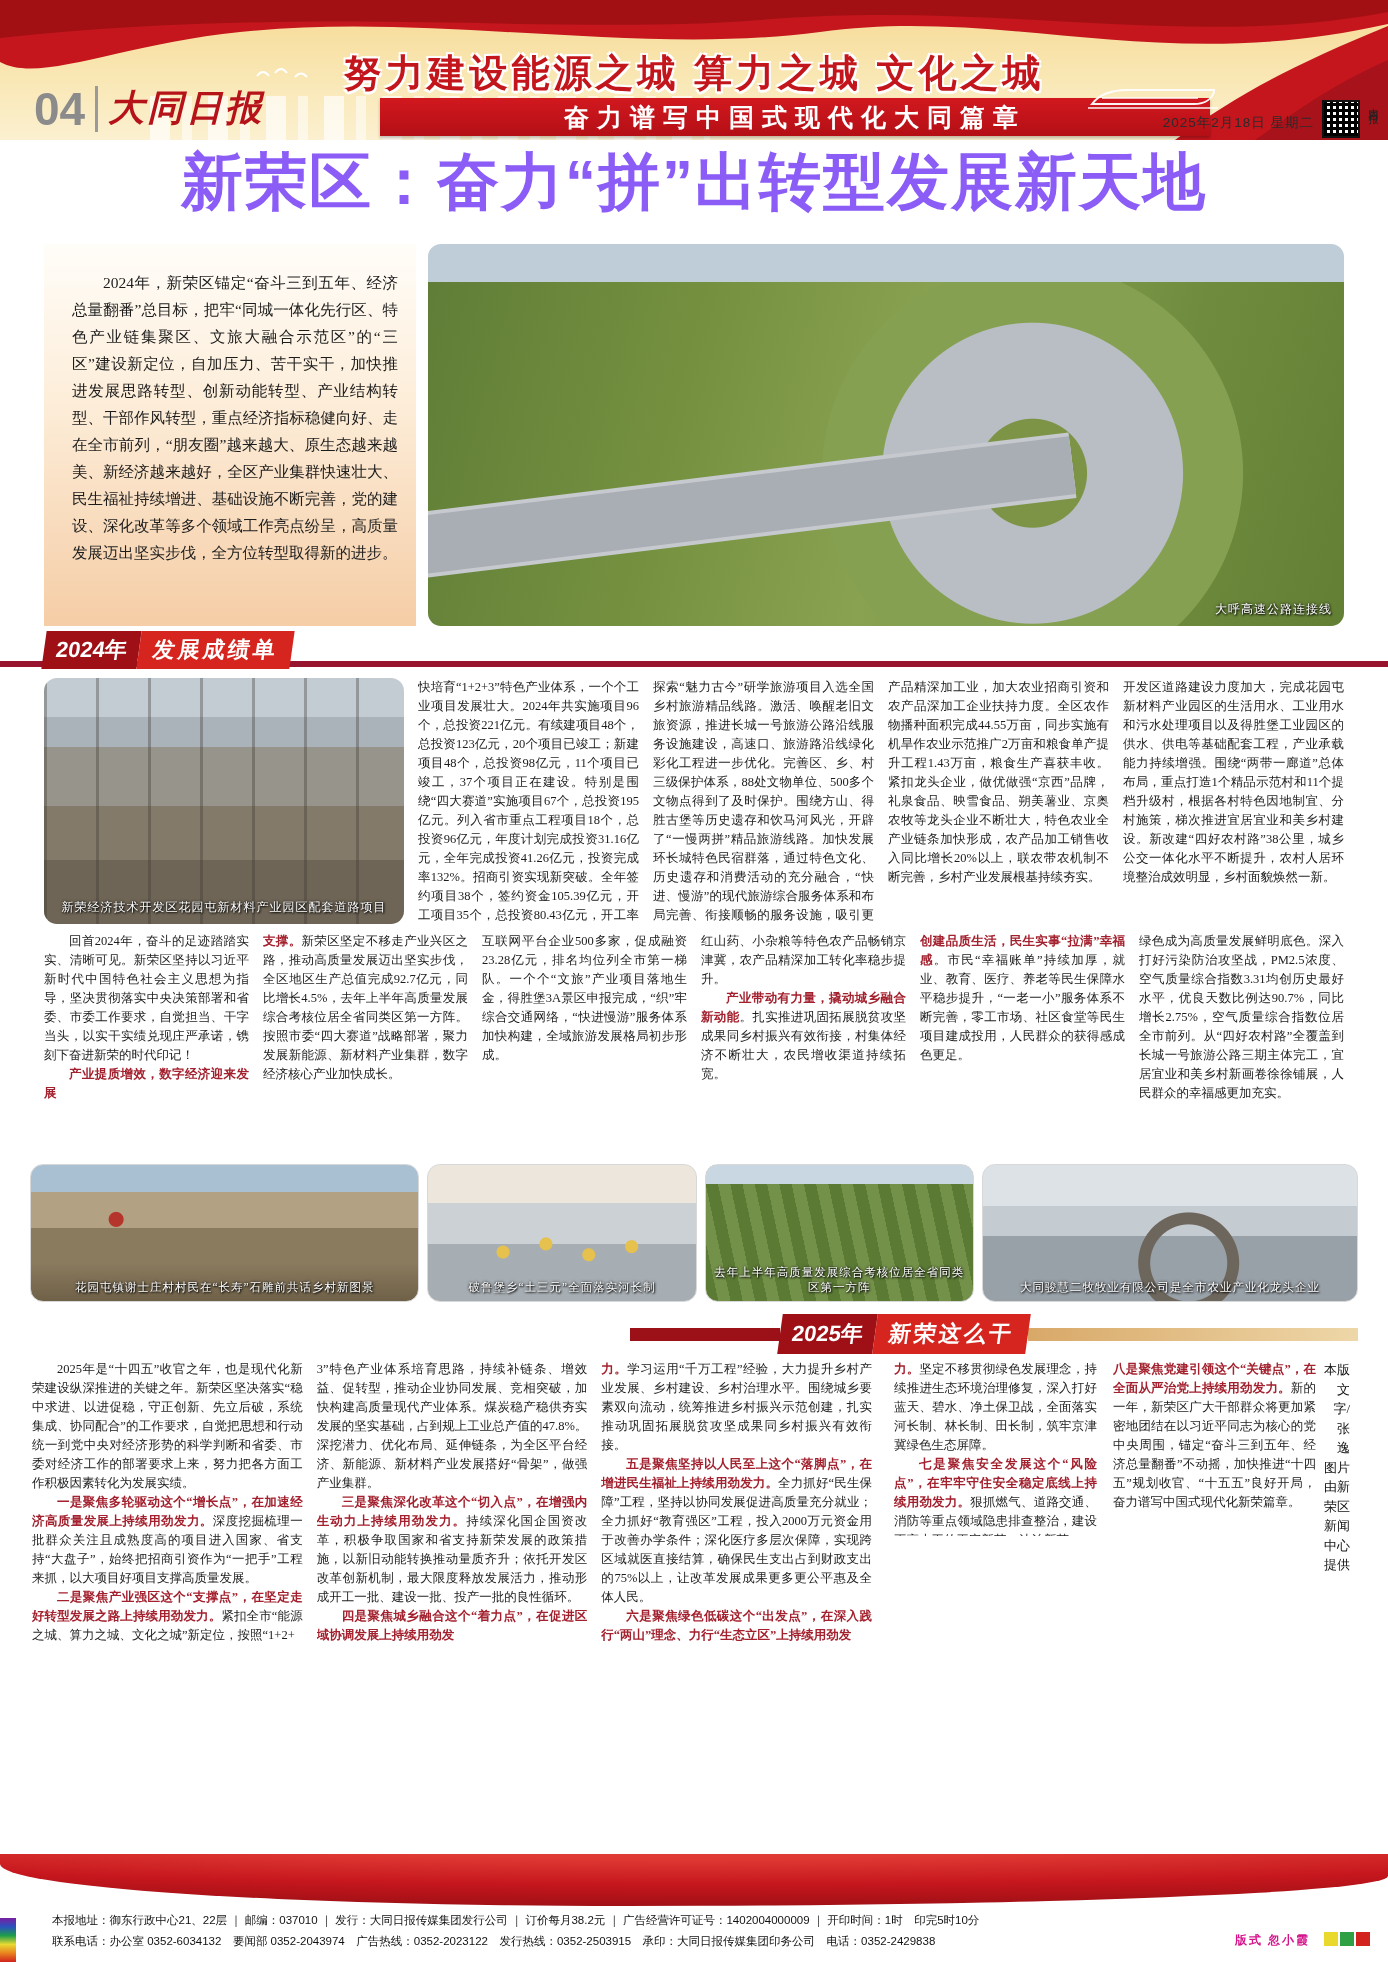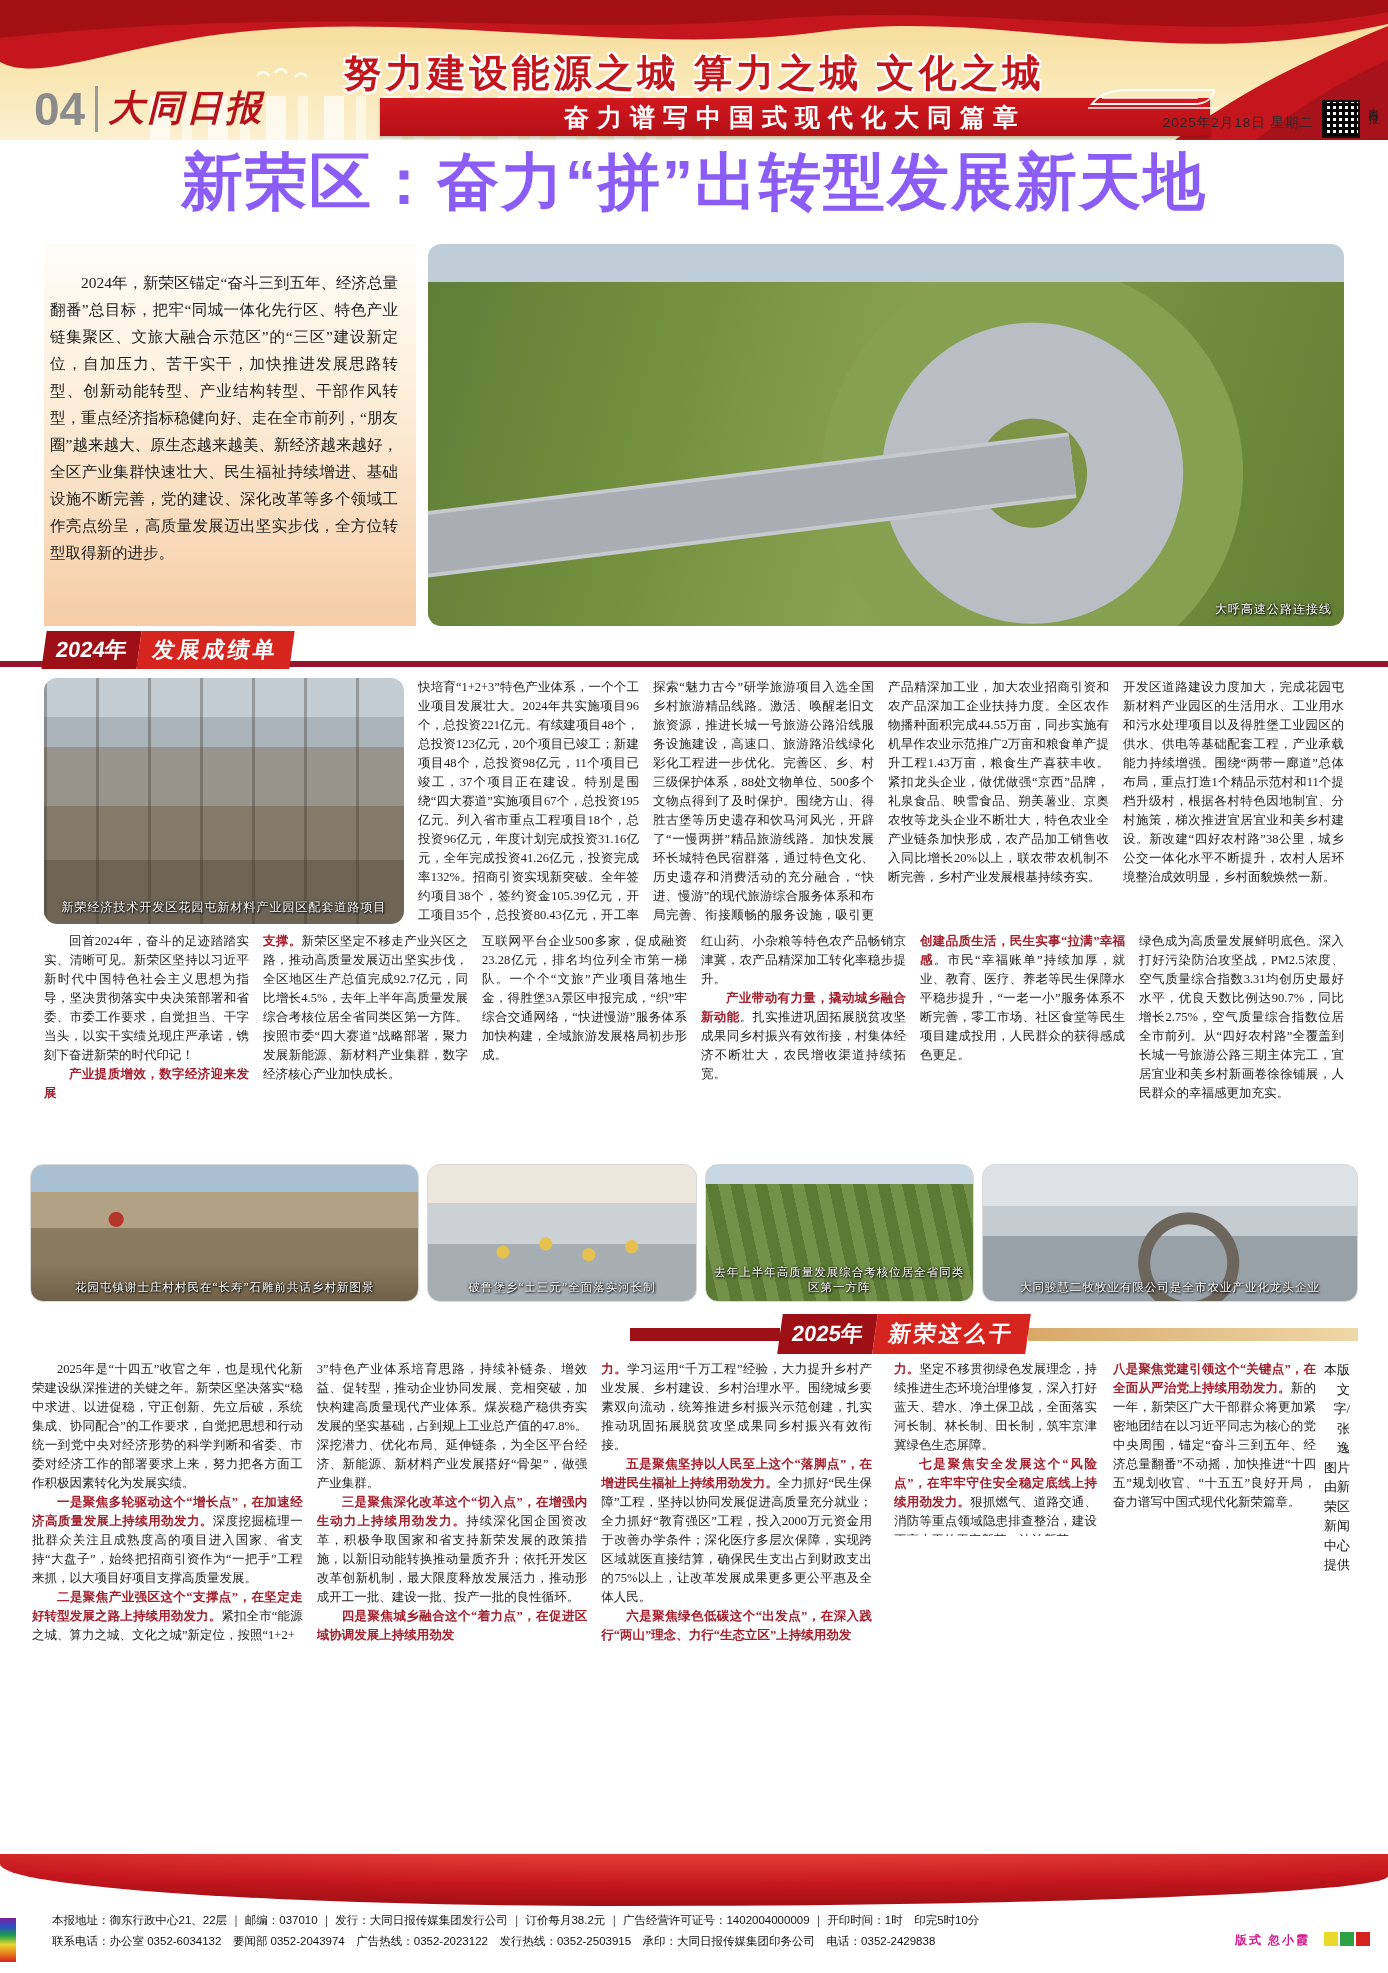--- a/index.html
+++ b/index.html
@@ -33,21 +33,21 @@
   
   .kicker{height:58px;display:flex;align-items:center;justify-content:center;gap:70px;
     background:linear-gradient(180deg,#fffdf7,#fdf3df);
     font-size:34px;font-weight:bold;color:#141414;letter-spacing:3px;}
   .main-title{height:104px;line-height:84px;text-align:center;font-family:"Liberation Sans",sans-serif;
     font-size:62px;font-weight:900;color:#8b5cf6;letter-spacing:2px;}
 
   
   .top-row{display:flex;gap:12px;padding:0 44px;height:382px;}
   .intro-box{width:372px;flex:none;background:linear-gradient(180deg,#fffdf9 0%,#fdeeda 40%,#f5cda6 100%);
-    padding:26px 18px 0 6px;box-sizing:border-box;font-size:15.5px;line-height:1.74;text-align:justify;overflow:hidden;}
+    padding:26px 18px 0 28px;box-sizing:border-box;font-size:15.5px;line-height:1.74;text-align:justify;overflow:hidden;}
   .intro-box p{margin:0;text-indent:2em;}
   .photo{position:relative;overflow:hidden;border-radius:13px;}
   .photo .cap{position:absolute;right:12px;bottom:8px;color:#fff;font-size:12px;letter-spacing:1px;
     text-shadow:0 0 3px #000,1px 1px 2px #000;}
   .photo-top{flex:1;background:
       linear-gradient(180deg,#bfcdd8 0 10%,transparent 10%),
       radial-gradient(circle at 66% 60%, #7d9447 0 54px, #b9bdc4 55px 150px, #85a050 151px 210px, transparent 211px),
       linear-gradient(105deg,#5f7d37 0%,#74903f 28%,#89a251 52%,#6f8c3e 78%,#627f34 100%);}
   .photo-top::after{content:"";position:absolute;left:-40px;bottom:90px;width:75%;height:58px;background:#a9adb4;
     transform:rotate(-7deg);box-shadow:0 4px 0 #c6c9ce,0 -4px 0 #c6c9ce;}

